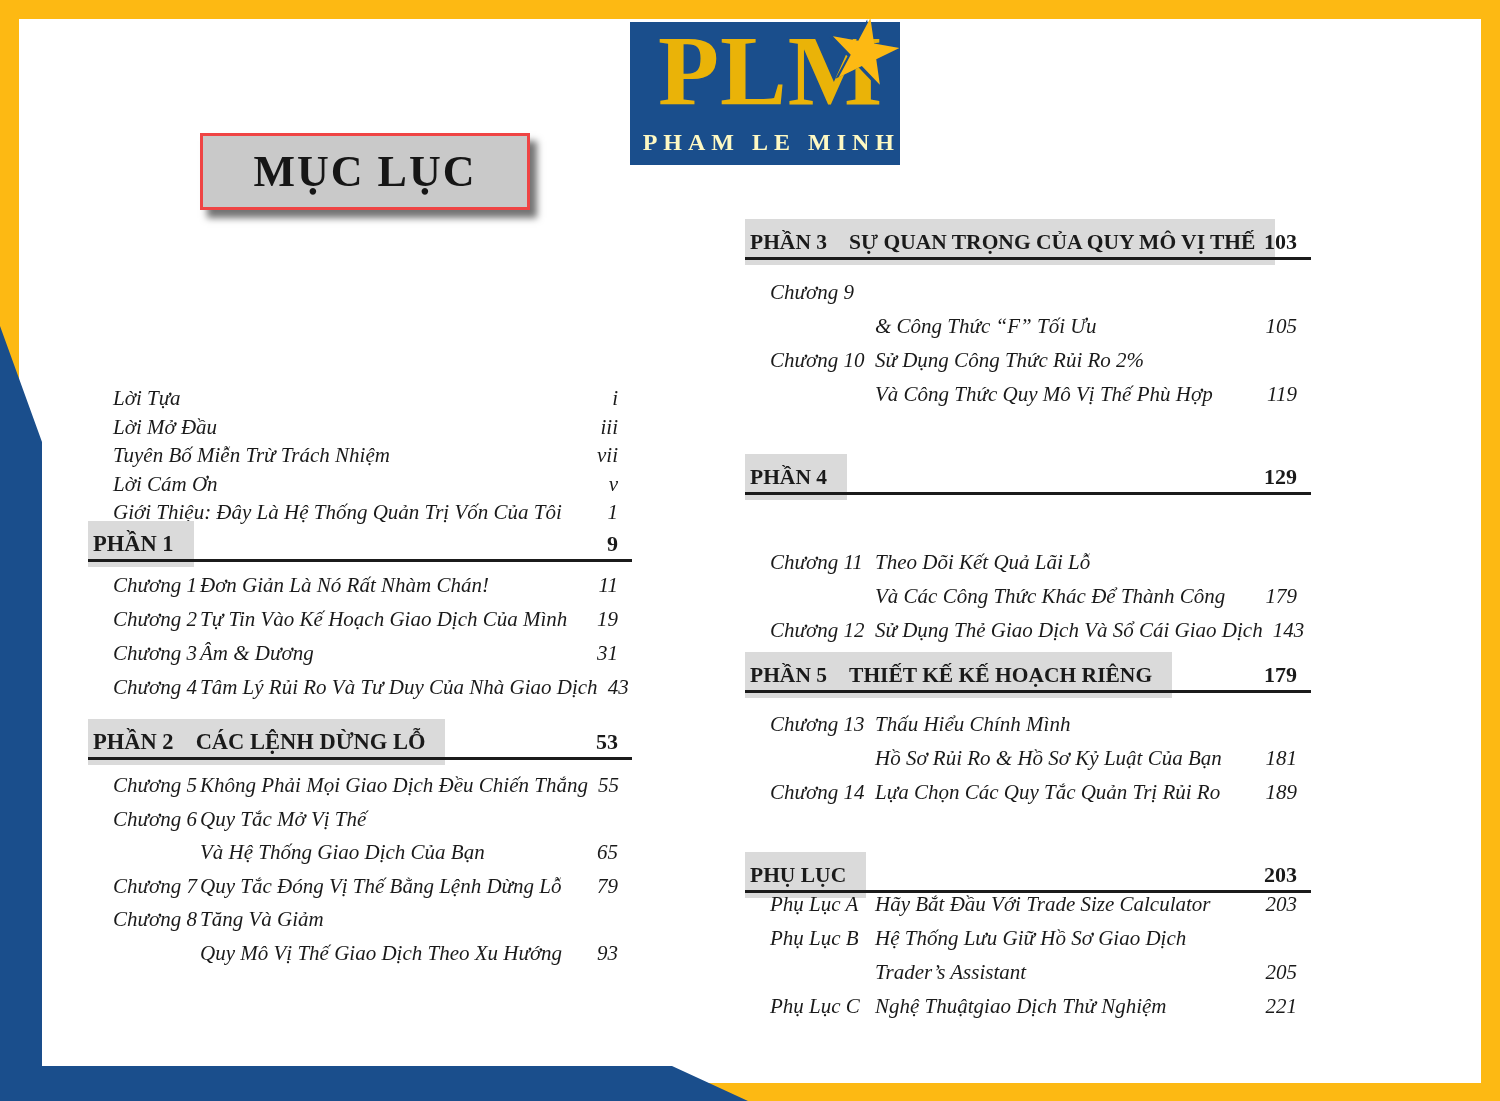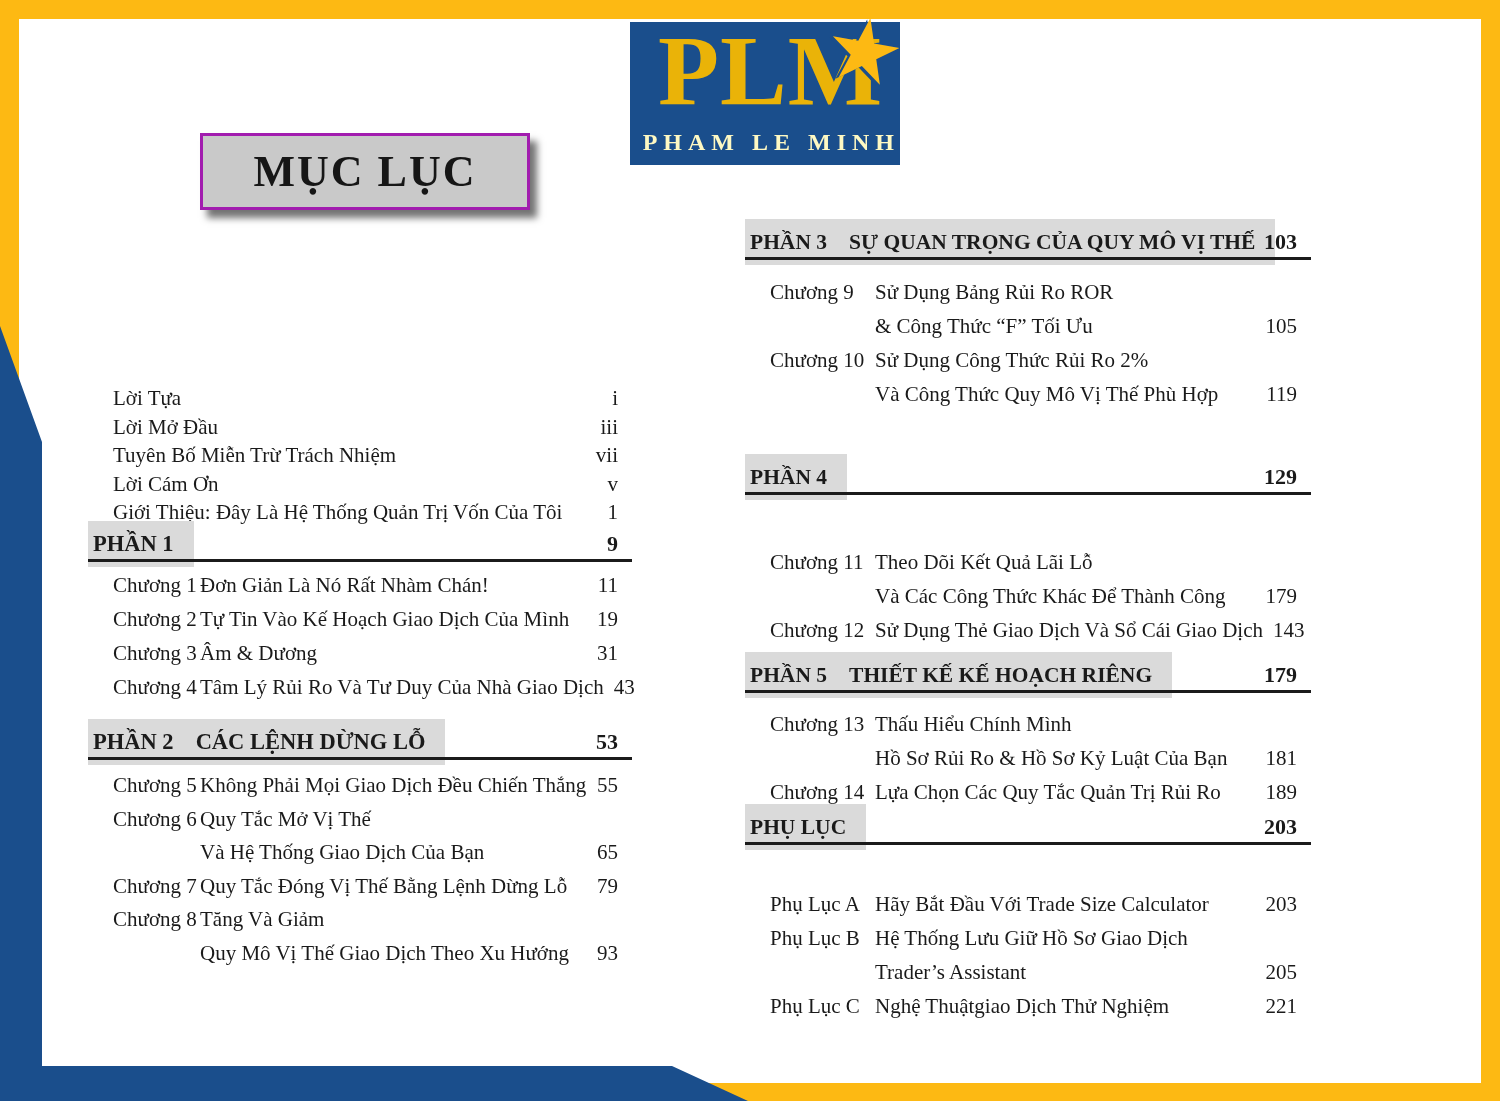--- a/index.html
+++ b/index.html
@@ -26,30 +26,30 @@
     position:absolute;right:-4px;top:-14px;color:#FDB913;font-size:88px;line-height:88px;
     transform:rotate(10deg);text-shadow:-3px 2px 0 #1A4E8C;
   }
   #logo .subtitle{
     position:absolute;left:0;right:0;bottom:9px;text-align:right;color:#fef9c3;
     font-weight:bold;font-size:24px;letter-spacing:6px;
   }
   
   #title-box{
     position:absolute;left:200px;top:133px;width:330px;height:77px;box-sizing:border-box;
-    background:#c9c9c9;border:3px solid #a21caf;
+    background:#c9c9c9;border:3px solid #ef4444;
     box-shadow:7px 8px 7px rgba(0,0,0,0.55);
     display:flex;align-items:center;justify-content:center;
   }
   #title-box .t{font-size:44px;font-weight:bold;letter-spacing:2px;color:#161616;}
   
   .col{position:absolute;top:0;height:1101px;}
   #col-left{left:88px;width:544px;}
   #col-right{left:745px;width:566px;}
-  .block{position:absolute;left:0;right:0;}
+  .block{position:absolute;left:0;right:0;font-style:italic;}
   
   .sec{position:absolute;left:0;right:0;height:46px;}
   .sec .hl{
     display:inline-flex;align-items:center;height:100%;
     background:#dadada;padding:0 20px 0 5px;max-width:100%;box-sizing:border-box;
   }
   .sec .slabel{font-weight:bold;white-space:nowrap;}
   .sec .stitle{font-weight:bold;margin-left:22px;white-space:nowrap;}
   #col-left .sec .slabel,#col-left .sec .stitle{font-size:22.5px;}
   #col-right .sec .slabel,#col-right .sec .stitle{font-size:21.5px;}
@@ -191,21 +191,20 @@
       <span class="slabel">PHẦN 3</span>
       <span class="stitle">SỰ QUAN TRỌNG CỦA QUY MÔ VỊ THẾ</span>
     </span>
     <span class="bar"></span>
     <span class="pgnum">103</span>
   </div>
 
   <div class="block ch34" style="top:275px;">
     <div class="row">
       <span class="lbl">Chương 9</span>
-      <span class="ttl">Sử Dụng Bảng Rủi Ro ROR</span>
     </div>
     <div class="row">
       <span class="lbl"></span>
       <span class="ttl">&amp; Công Thức “F” Tối Ưu</span>
       <span class="pg">105</span>
     </div>
     <div class="row">
       <span class="lbl">Chương 10</span>
       <span class="ttl">Sử Dụng Công Thức Rủi Ro 2%</span>
     </div>
@@ -260,21 +259,21 @@
       <span class="ttl">Hồ Sơ Rủi Ro &amp; Hồ Sơ Kỷ Luật Của Bạn</span>
       <span class="pg">181</span>
     </div>
     <div class="row">
       <span class="lbl">Chương 14</span>
       <span class="ttl">Lựa Chọn Các Quy Tắc Quản Trị Rủi Ro</span>
       <span class="pg">189</span>
     </div>
   </div>
 
-  <div class="sec" style="top:804px;">
+  <div class="sec" style="top:852px;">
     <span class="hl">
       <span class="slabel">PHỤ LỤC</span>
     </span>
     <span class="bar"></span>
     <span class="pgnum">203</span>
   </div>
 
   <div class="block ch34" style="top:887px;">
     <div class="row">
       <span class="lbl">Phụ Lục A</span>

